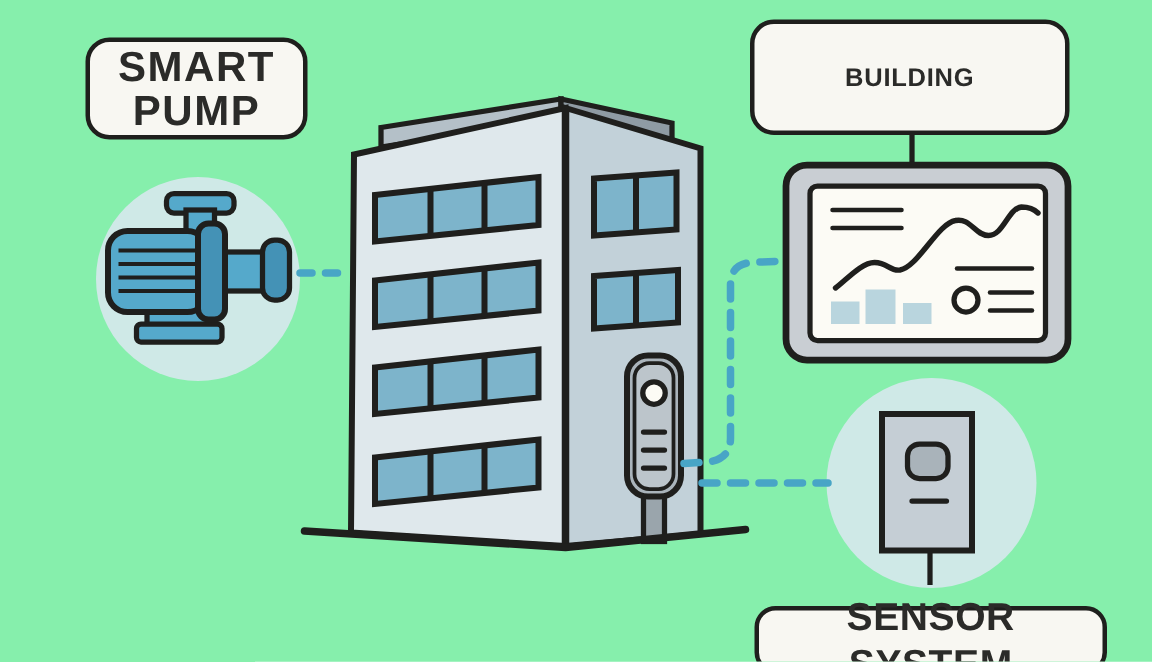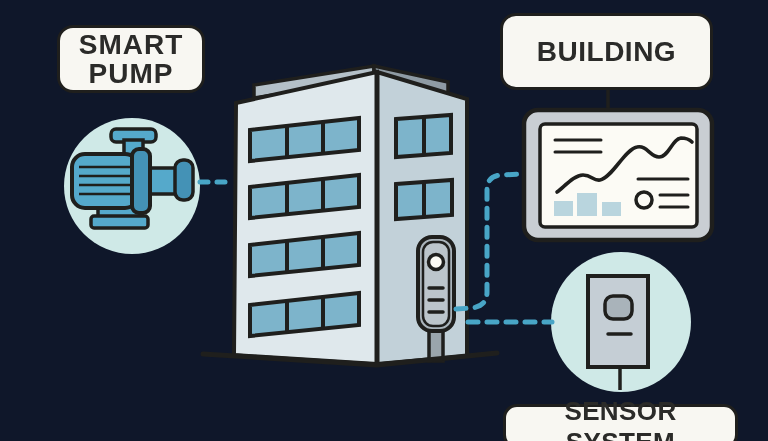--- a/index.html
+++ b/index.html
@@ -1,19 +1,19 @@
 <!DOCTYPE html>
 <html><head>
 <meta charset="utf-8">
 <style>
   html,body{margin:0;padding:0;}
   .canvas{
     position:relative;
     width:768px;height:441px;
-    background:#0f172a;
+    background:#86efac;
     overflow:hidden;
     font-family:"Liberation Sans", sans-serif;
   }
   .scene{position:absolute;left:0;top:0;}
   .ol{stroke:#1f1f1d;}
   .nofill{fill:none;}
   .label-box{
     position:absolute;
     box-sizing:border-box;
     background:#f8f7f2;
@@ -22,21 +22,21 @@
     display:flex;flex-direction:column;
     align-items:center;justify-content:center;
     font-weight:700;color:#2b2b29;text-align:center;
   }
   .label-smart-pump{
     left:57px;top:25px;width:148px;height:68px;
     font-size:28px;line-height:1.04;letter-spacing:1px;
   }
   .label-building-automation{
     left:500px;top:13px;width:213px;height:77px;
-    font-size:28px;line-height:1.12;letter-spacing:.5px;
+    font-size:17px;line-height:1.12;letter-spacing:.5px;
   }
   .label-sensor-system{
     left:503px;top:404px;width:235px;height:45px;
     font-size:26px;letter-spacing:.4px;border-radius:14px;
   }
   .dash{fill:none;stroke-width:5;stroke-linecap:round;stroke-dasharray:10 9;}
   .dash-short{stroke-dasharray:8 9;}
 </style>
 </head>
 <body>

